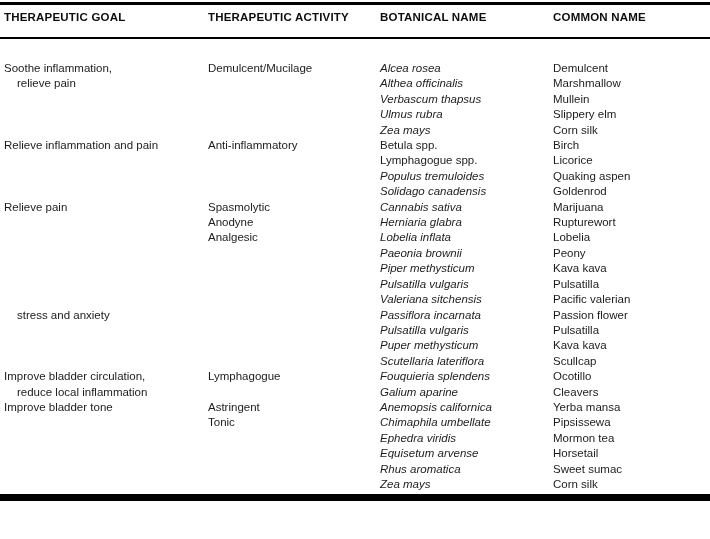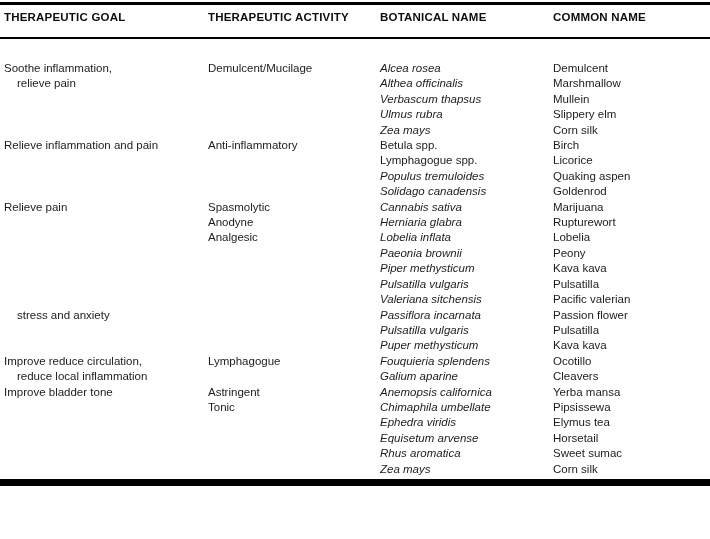--- a/index.html
+++ b/index.html
@@ -175,21 +175,27 @@
           <td class="italic">Pulsatilla vulgaris</td>
           <td>Pulsatilla</td>
         </tr>
         <tr>
           <td></td>
           <td></td>
           <td class="italic">Puper methysticum</td>
           <td>Kava kava</td>
         </tr>
         <tr>
-          <td>Improve reduce circulation,</td>
+          <td></td>
+          <td></td>
+          <td class="italic">Scutellaria lateriflora</td>
+          <td>Scullcap</td>
+        </tr>
+        <tr>
+          <td>Improve bladder circulation,</td>
           <td>Lymphagogue</td>
           <td class="italic">Fouquieria splendens</td>
           <td>Ocotillo</td>
         </tr>
         <tr>
           <td class="cont">reduce local inflammation</td>
           <td></td>
           <td class="italic">Galium aparine</td>
           <td>Cleavers</td>
         </tr>
@@ -202,21 +208,21 @@
         <tr>
           <td></td>
           <td>Tonic</td>
           <td class="italic">Chimaphila umbellate</td>
           <td>Pipsissewa</td>
         </tr>
         <tr>
           <td></td>
           <td></td>
           <td class="italic">Ephedra viridis</td>
-          <td>Elymus tea</td>
+          <td>Mormon tea</td>
         </tr>
         <tr>
           <td></td>
           <td></td>
           <td class="italic">Equisetum arvense</td>
           <td>Horsetail</td>
         </tr>
         <tr>
           <td></td>
           <td></td>

